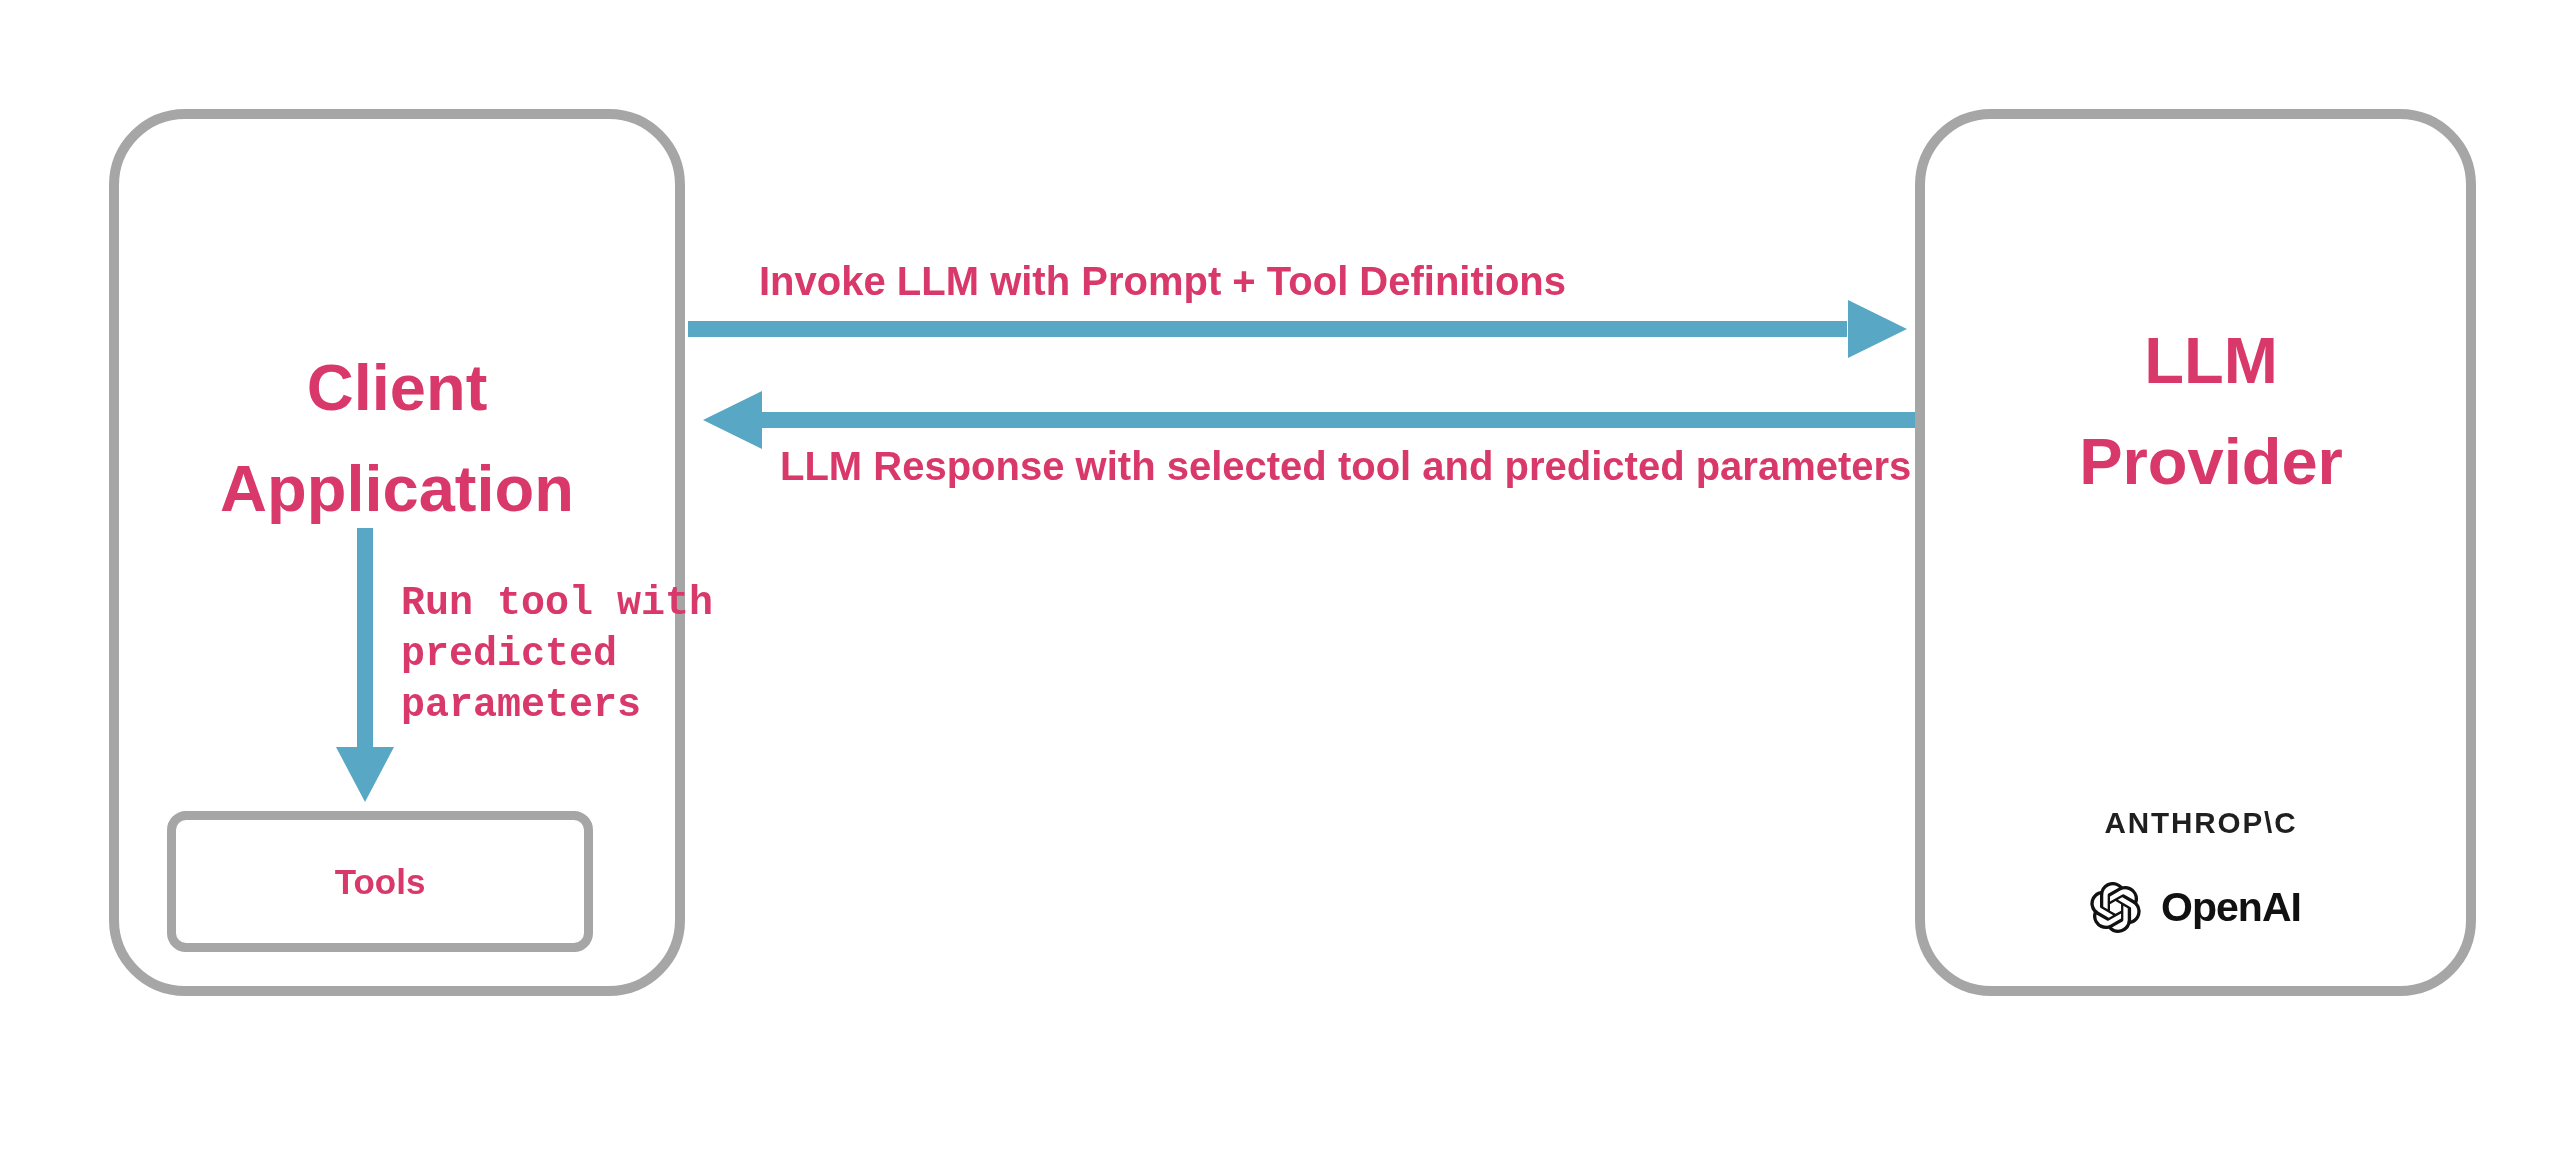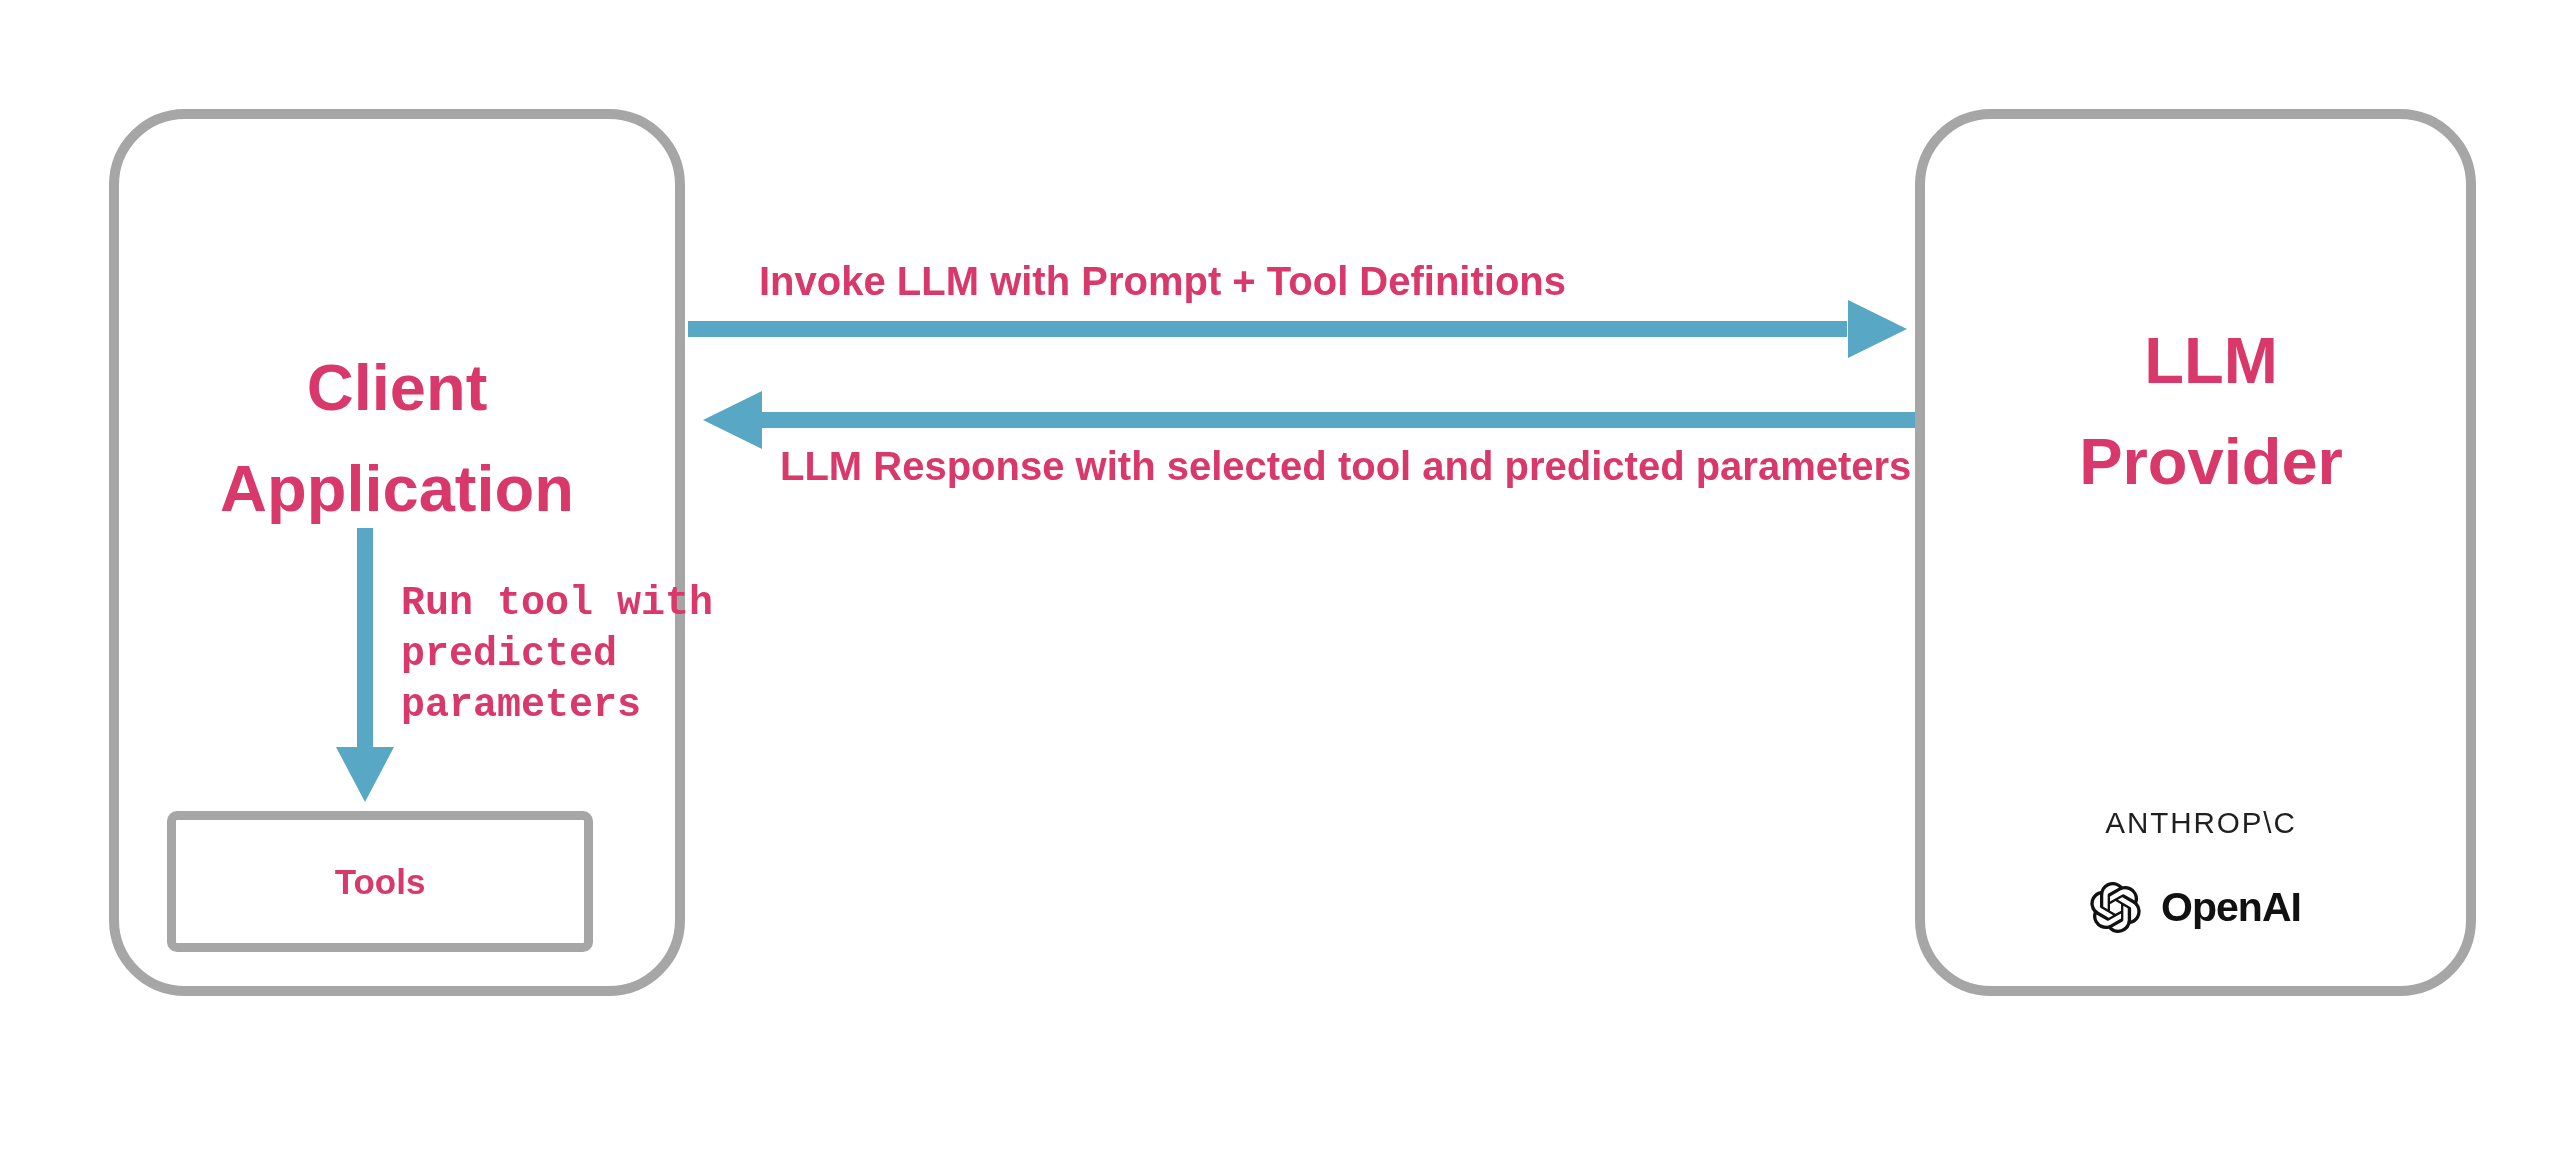--- a/index.html
+++ b/index.html
@@ -35,21 +35,21 @@
     white-space: pre-line;
   }
   .client-title   { left: 109px; top: 338px; width: 576px; }
   .provider-title { left: 1915px; top: 311px; width: 592px; }
 
   .tools-box {
     position: absolute;
     left: 167px; top: 811px;
     width: 426px; height: 141px;
     border: 9.5px solid var(--border-gray, #a6a6a6);
-    border-radius: 10px;
+    border-radius: 19px;
     box-sizing: border-box;
     display: flex;
     align-items: center;
     justify-content: center;
     background: #ffffff;
   }
   .tools-label {
     color: var(--accent-pink, #d9396a);
     font-weight: bold;
     font-size: 35px;
@@ -98,21 +98,21 @@
   .req-label { left: 759px; top: 259px; }
   .res-label { left: 780px; top: 444px; }
   .run-label { left: 401px; top: 578px; line-height: 1.28; font-family: Liberation Mono, monospace; }
 
   .anthropic-logo {
     position: absolute;
     left: 1915px; top: 806px;
     width: 572px;
     text-align: center;
     color: #1f1f1f;
-    font-weight: normal;
+    font-weight: bold;
     font-size: 29.6px;
     letter-spacing: 1.9px;
   }
   .openai-logo {
     position: absolute;
     left: 1915px; top: 882px;
     width: 561px;
     display: flex;
     align-items: center;
     justify-content: center;

